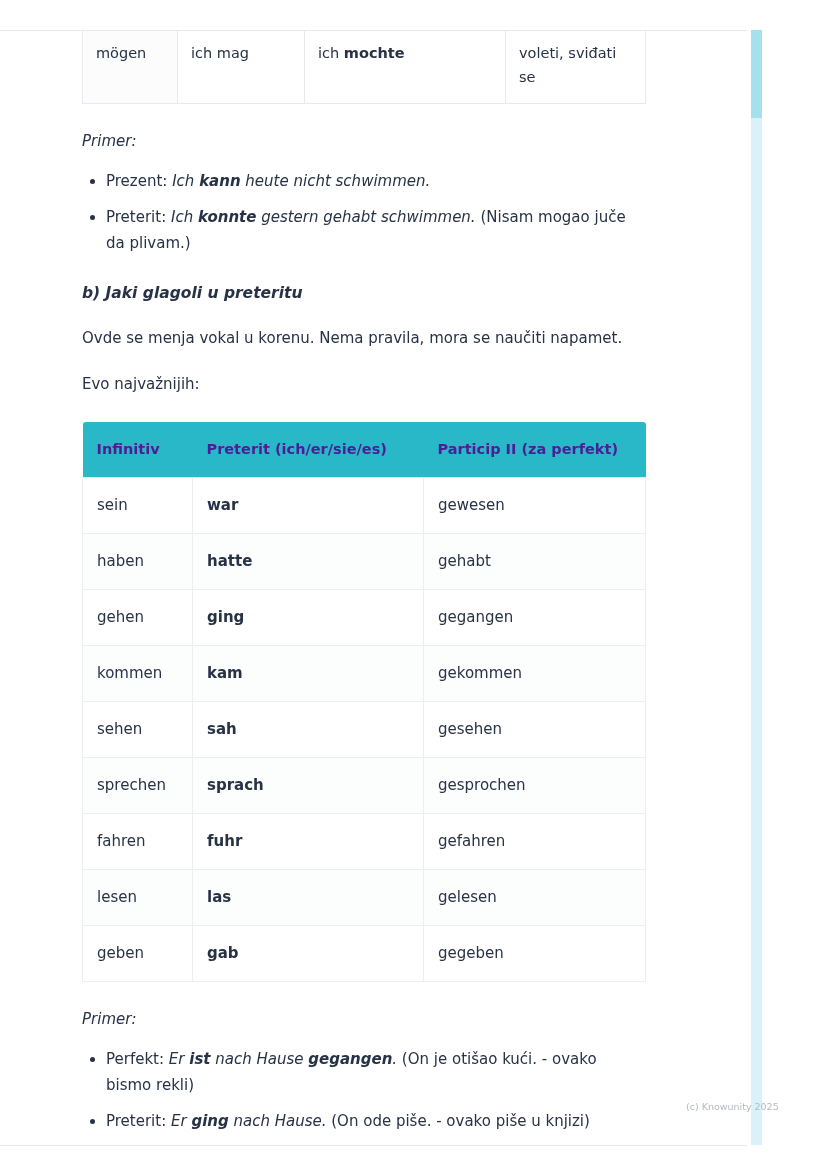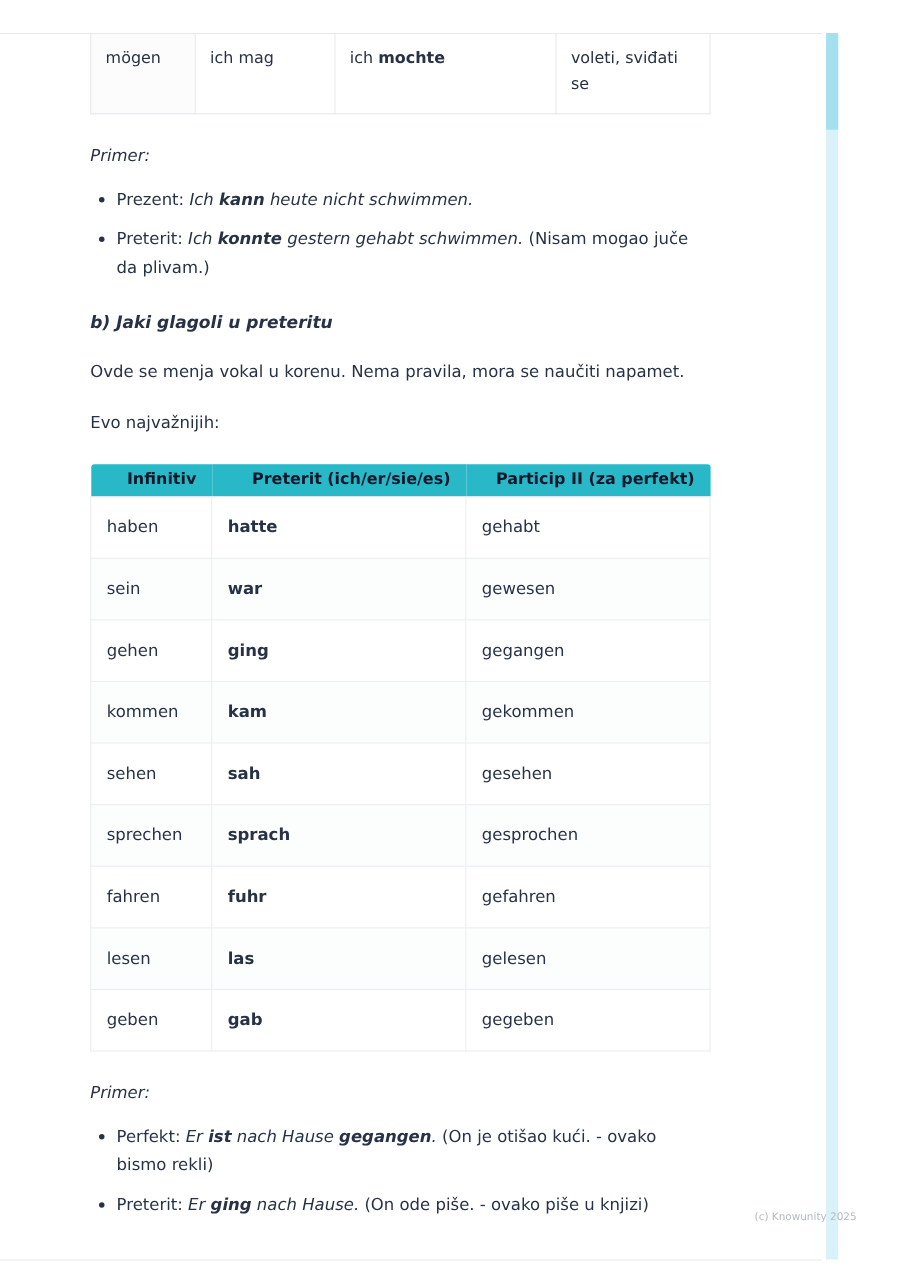--- a/index.html
+++ b/index.html
@@ -34,24 +34,24 @@
   .seg-i{font-style:italic;}
   .seg-b{font-weight:bold;}
   .seg-bi{font-style:italic;font-weight:bold;text-align:right;}
 
   h3.section{margin:26px 0 0 0;font-size:15.5px;font-weight:bold;line-height:22px;font-style:italic;}
   p.para{margin:22px 0 0 0;line-height:24px;}
 
   table.verbs{border-collapse:collapse;width:563px;table-layout:fixed;margin-top:26px;}
   table.verbs th{
     background:var(--accent,#29b8c8);
-    color:#0f172a;
-    text-align:right;
+    color:#4c1d95;
+    text-align:left;
     font-size:14.5px;font-weight:bold;
-    padding:5px 14px;line-height:19px;
+    padding:18px 14px;line-height:19px;
   }
   table.verbs th:first-child{border-radius:3px 0 0 0;}
   table.verbs th:last-child{border-radius:0 3px 0 0;}
   table.verbs td{
     border:1px solid #eceef1;
     padding:18px 14px;
     font-size:15px;line-height:19px;
     background:#ffffff;
   }
   table.verbs td.bold{font-weight:bold;}
@@ -116,28 +116,28 @@
         </colgroup>
       <thead>
         <tr>
           <th>Infinitiv</th>
           <th>Preterit (ich/er/sie/es)</th>
           <th>Particip II (za perfekt)</th>
         </tr>
       </thead>
       <tbody>
           <tr>
+            <td>sein</td>
+            <td class="bold">war</td>
+            <td>gewesen</td>
+          </tr>
+          <tr>
             <td>haben</td>
             <td class="bold">hatte</td>
             <td>gehabt</td>
-          </tr>
-          <tr>
-            <td>sein</td>
-            <td class="bold">war</td>
-            <td>gewesen</td>
           </tr>
           <tr>
             <td>gehen</td>
             <td class="bold">ging</td>
             <td>gegangen</td>
           </tr>
           <tr>
             <td>kommen</td>
             <td class="bold">kam</td>
             <td>gekommen</td>

